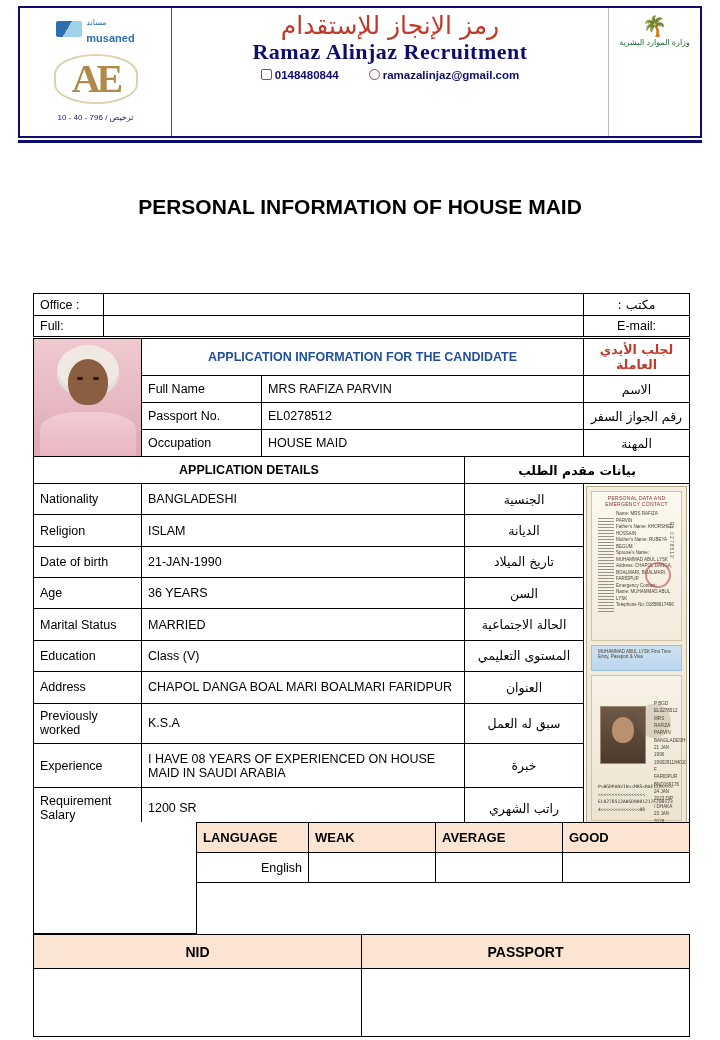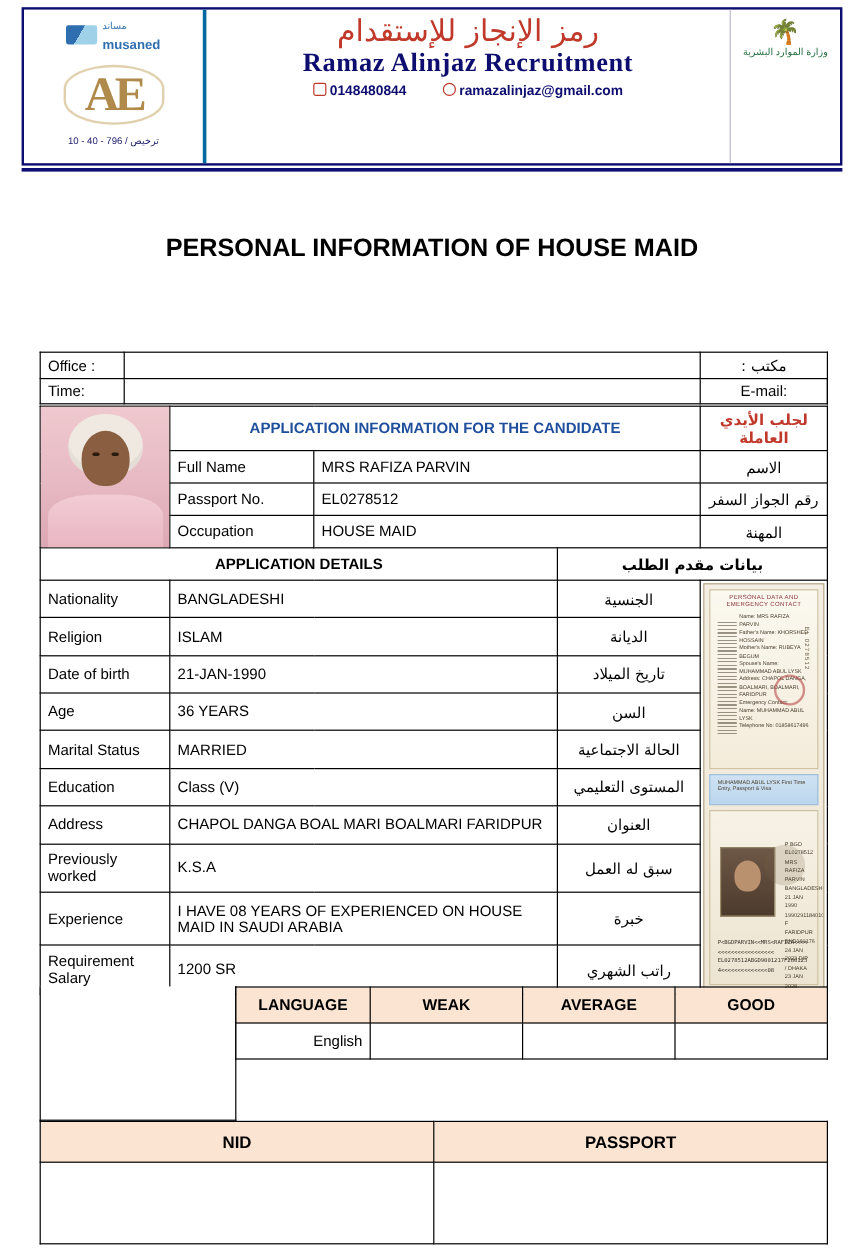--- a/index.html
+++ b/index.html
@@ -21,21 +21,21 @@
     position: absolute;
     left: 18px; top: 6px;
     width: 684px; height: 132px;
     border: 2px solid #0d0d70;
     background: #ffffff;
     display: flex;
     align-items: stretch;
   }
   .lh-left {
     width: 152px;
-    border-right: 3px solid #0369a1;
+    border-right: 1px solid #0369a1;
     position: relative;
     display: flex;
     flex-direction: column;
     align-items: center;
   }
   .musaned {
     margin-top: 4px;
     display: flex;
     align-items: center;
     gap: 4px;
@@ -299,21 +299,21 @@
   .small { font-size: 9.5px; }
   .xsmall { font-size: 8px; line-height: 1.15; }
   .mid { font-size: 11px; }
 
   
   .lang-tbl {
     position: absolute;
     left: 196px; top: 822px;
     width: 493px;
   }
-  .lang-tbl td, .lang-tbl th { height: 30px; text-align: center; }
+  .lang-tbl td, .lang-tbl th { height: 30px; }
   .lang-tbl .hdr { background: #fbe4d2; font-weight: bold; font-size: 13px; }
   .lang-name { text-align: right !important; padding-right: 12px; font-size: 12.5px; }
 
   
   .left-box {
     position: absolute;
     left: 33px; top: 822px;
     width: 164px; height: 112px;
     border: 1px solid #000;
     border-top: none;
@@ -375,21 +375,21 @@
   <div class="doc-title">PERSONAL INFORMATION OF HOUSE MAID</div>
 
   <table class="tbl office-tbl">
     <tbody>
         <tr>
       <td style="width:70px" class="lbl">Office :</td>
       <td style="width:480px"></td>
       <td class="ar" style="width:106px">مكتب :</td>
     </tr>
     <tr>
-      <td class="lbl">Time:</td>
+      <td class="lbl">Full:</td>
       <td style="width:190px"></td>
       <td class="lbl" style="text-align:center">E-mail:</td>
       <td></td>
     </tr>
   </tbody>
     </table>
 
   <table class="tbl main-tbl">
     <colgroup>
       <col style="width:108px">

